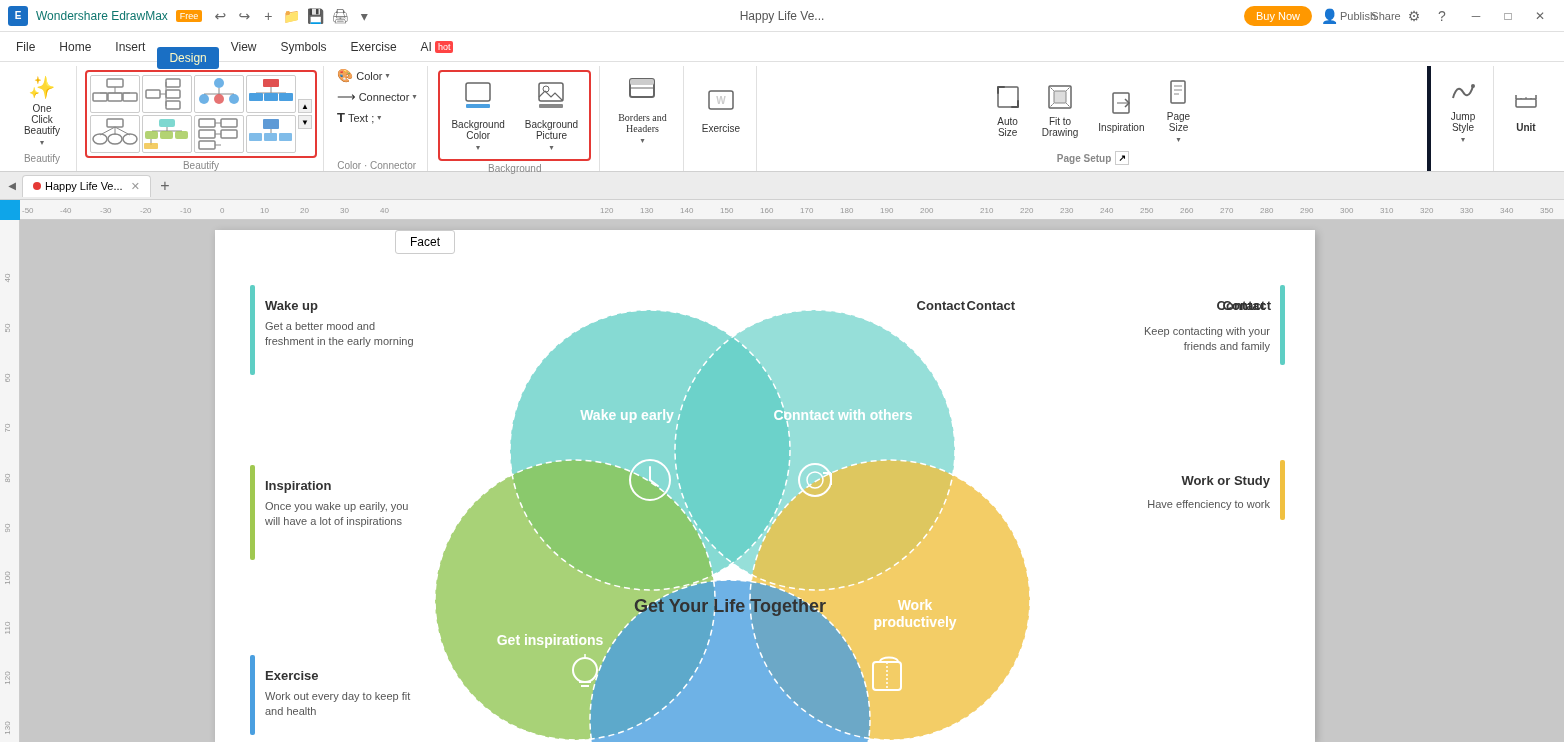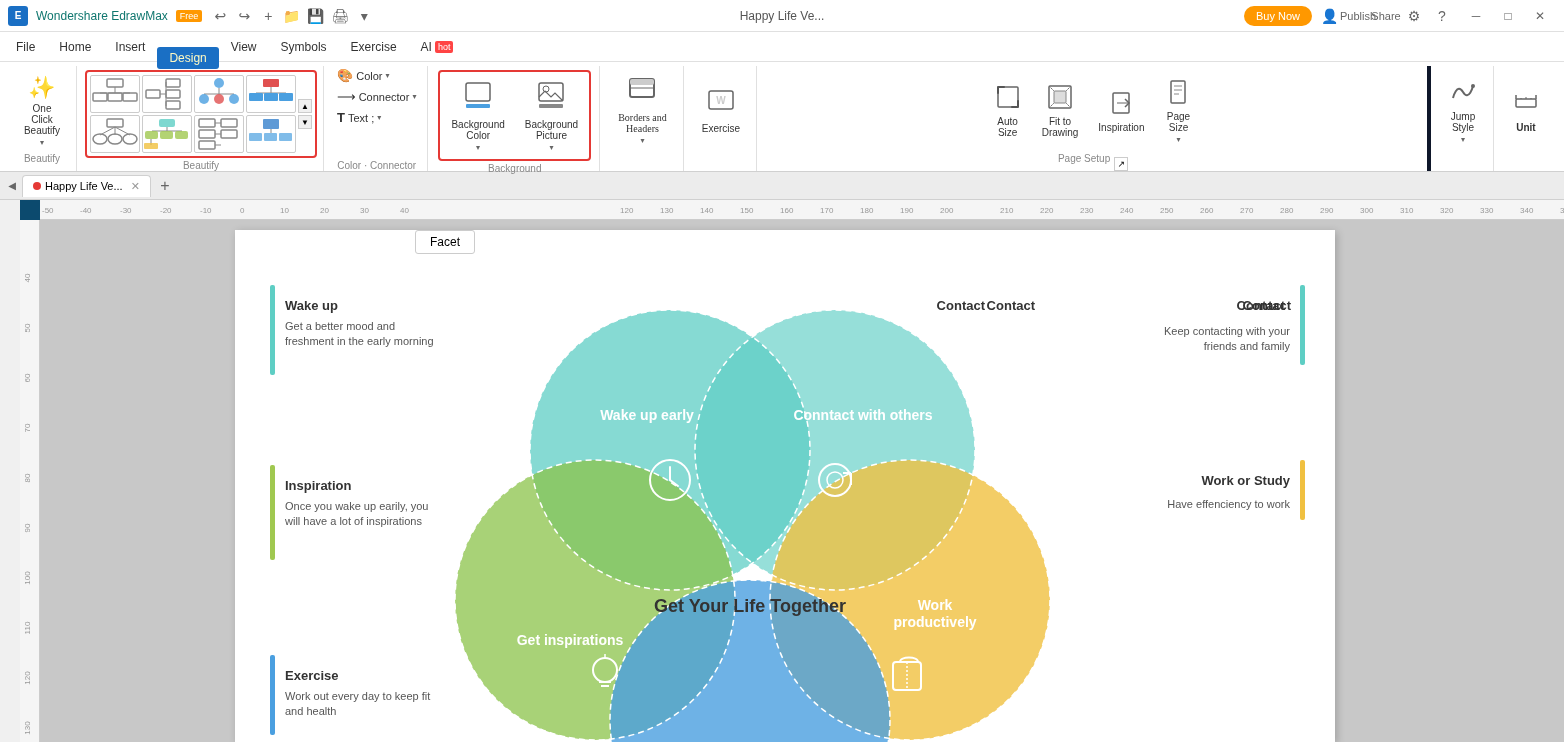--- a/index.html
+++ b/index.html
@@ -117,24 +117,23 @@
     .collapse-btn { width: 16px; height: 16px; display: flex; align-items: center; justify-content: center; cursor: pointer; font-size: 10px; color: #666; }
 
     
     .main-area {
       display: flex;
       height: calc(742px - 32px - 30px - 110px - 28px);
     }
 
     .canvas-wrapper {
       flex: 1;
-      background: #0c4a6e;
+      background: #0ea5e9;
       position: relative;
       overflow: hidden;
-      margin-left: 20px;
     }
     .ruler-h {
       position: absolute;
       top: 0; left: 20px; right: 0;
       height: 20px;
       background: #f5f5f5;
       border-bottom: 1px solid #ccc;
       display: flex;
       align-items: flex-end;
     }
@@ -451,21 +450,21 @@
             <rect x="7" y="3" width="14" height="22" rx="1" fill="none" stroke="#666" stroke-width="1.5"></rect>
             <line x1="10" y1="8" x2="18" y2="8" stroke="#888" stroke-width="1"></line>
             <line x1="10" y1="12" x2="18" y2="12" stroke="#888" stroke-width="1"></line>
             <line x1="10" y1="16" x2="15" y2="16" stroke="#888" stroke-width="1"></line>
           </svg>
         </span>
         <span style="font-size:10px;color:#333;text-align:center;">Page<br>Size</span>
         <span class="chevron-down">▾</span>
       </div>
     </div>
-    <div style="display:flex;align-items:flex-end;gap:4px;">
+    <div style="display:flex;align-items:flex-start;gap:4px;font-weight:bold;">
       <div style="height:20px;font-size:10px;color:#888;text-align:center;padding-top:2px;flex:1;">Page Setup</div>
       <div style="width:14px;height:14px;border:1px solid #ccc;display:flex;align-items:center;justify-content:center;font-size:9px;cursor:pointer;">↗</div>
     </div>
   </div>
 
   <div style="display:flex;flex-direction:column;border-right:1px solid #e0e0e0;padding:4px 8px 0;align-items:center;">
     <div style="flex:1;display:flex;align-items:center;">
       <div class="ribbon-btn">
         <span>
           <svg width="28" height="28" viewBox="0 0 28 28">

